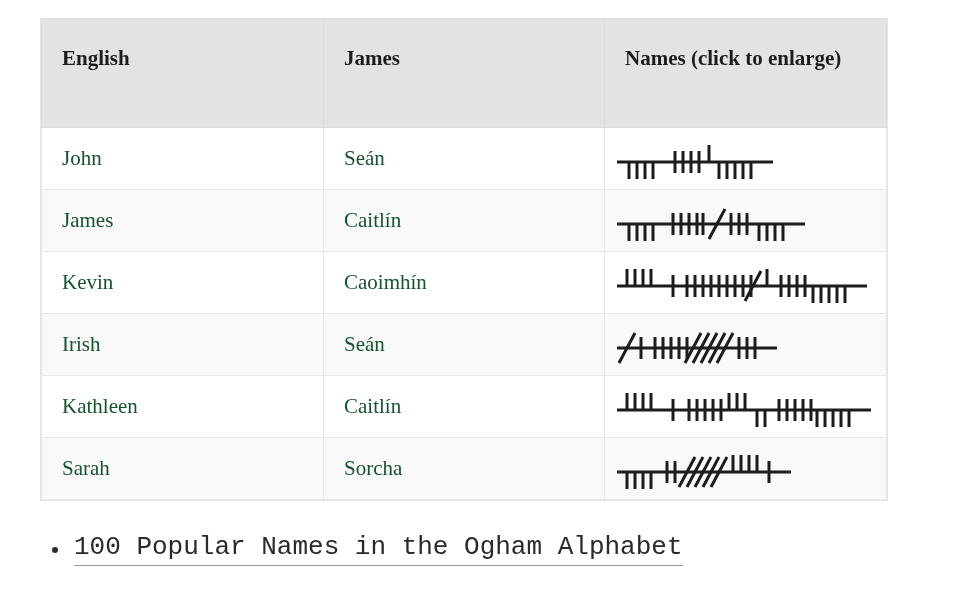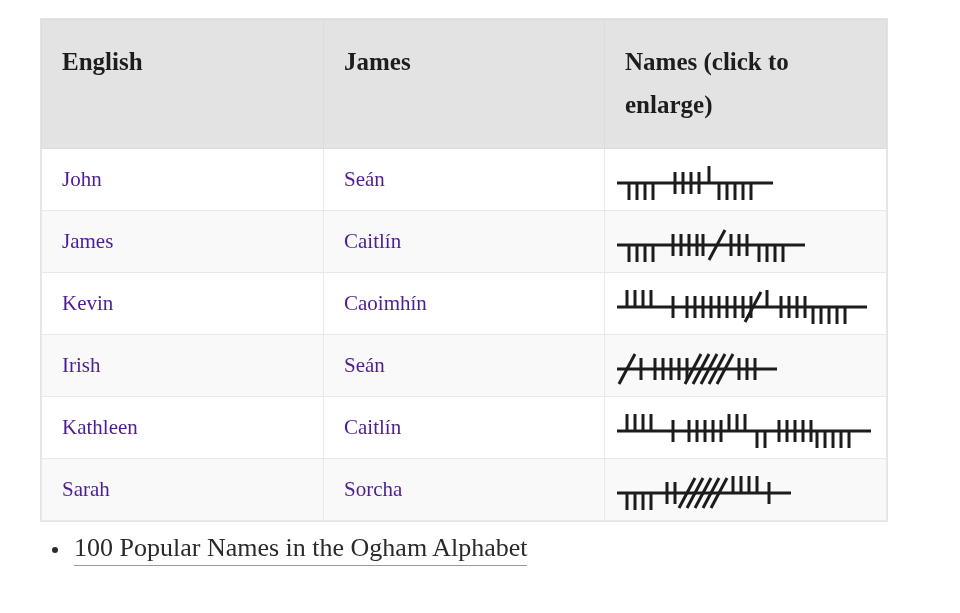--- a/index.html
+++ b/index.html
@@ -37,34 +37,34 @@
   .names-table col.c-ogham { width: 282px; }
 
   .names-table th {
     background: #e3e3e3;
     border: 1px solid #dcdcdc;
     text-align: left;
     vertical-align: top;
     padding: 20px 20px 22px 20px;
     font-family: "Liberation Serif", "DejaVu Serif", serif;
     font-weight: bold;
-    font-size: 25px;
+    font-size: 21px;
     line-height: 1.72;
     color: #1d1d1d;
     height: 108px;
     box-sizing: border-box;
   }
   .names-table td {
     border: 1px solid #e8e8e8;
     vertical-align: middle;
     padding: 0 20px;
     height: 62px;
     box-sizing: border-box;
     font-size: 21px;
-    color: #4c1d95;
+    color: #14532d;
     background: #ffffff;
   }
   .names-table tr.striped td {
     background: #f9f9f9;
   }
   td.eng-cell {
     font-style: normal;
   }
   td.irish-cell {
   }
@@ -93,20 +93,21 @@
     top: 531px;
     margin: 0;
     padding: 0 0 0 34px;
     list-style: none;
   }
   .link-list li {
     position: relative;
     font-size: 26px;
     line-height: 1.3;
     color: #2a2a2a;
+    font-family: Liberation Mono, monospace;
   }
   .link-list li::before {
     content: "";
     position: absolute;
     left: -22px;
     top: 16px;
     width: 6px;
     height: 6px;
     border-radius: 50%;
     background: #2a2a2a;

